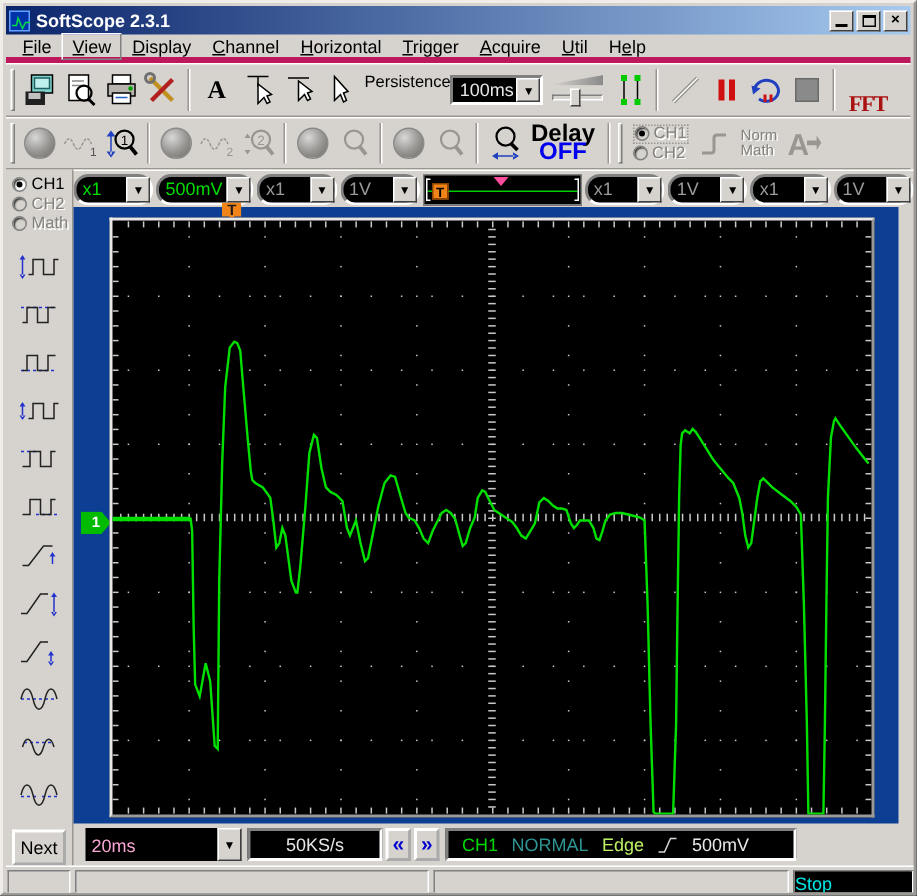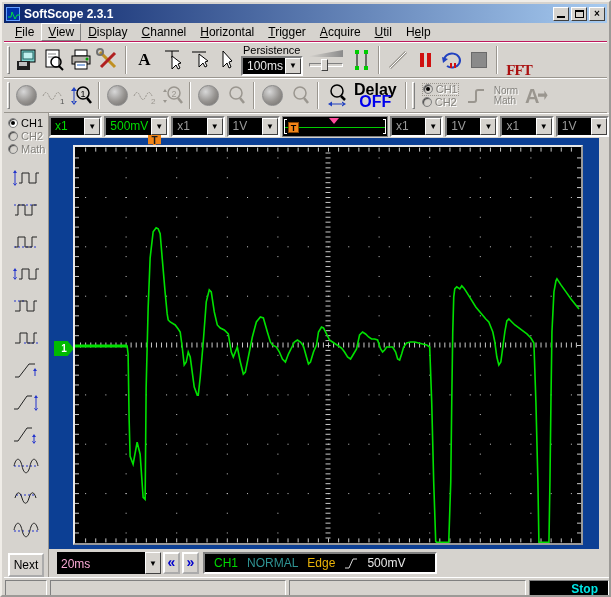--- a/index.html
+++ b/index.html
@@ -10,33 +10,33 @@
   .titlebar{position:absolute;left:2px;top:2px;width:603px;height:19px;
     background:linear-gradient(to right,#0a246a,#a6caf0);display:flex;align-items:center;padding:0 2px;}
   .title-icon{width:14px;height:14px;background:#0033aa;border:1px solid #66a0ff;margin-right:4px;flex:none;}
   .title-text{color:#fff;font-size:12px;font-weight:bold;flex:1;white-space:nowrap;}
   .tb-btn{width:16px;height:14px;background:#d6d3ce;border:1px solid;border-color:#fff #404040 #404040 #fff;
     margin-left:2px;font-size:10px;line-height:11px;text-align:center;color:#000;position:relative;flex:none;}
   .glyph-min{position:absolute;left:3px;bottom:2px;width:8px;height:2px;background:#000;}
   .glyph-max{position:absolute;left:3px;top:2px;width:9px;height:8px;border:1px solid #000;border-top:2px solid #000;}
   
   .menubar{position:absolute;left:2px;top:21px;width:603px;height:19px;display:flex;align-items:center;
-    border-bottom:1px solid #be185d;padding-left:4px;}
+    border-bottom:4px solid #be185d;padding-left:4px;}
   .menu-item{font-size:12px;padding:2px 7px;color:#000;}
   .menu-item.active{border:1px solid;border-color:#fff #808080 #808080 #fff;padding:1px 6px;}
   
   .toolbar{position:absolute;left:2px;width:603px;background:#d6d3ce;display:flex;align-items:center;
     border-top:1px solid #fff;border-bottom:1px solid #9a968f;padding-left:2px;}
   .tb1{top:40px;height:36px;}
   .tb2{top:76px;height:35px;}
   .grip{width:3px;height:80%;border:1px solid;border-color:#fff #808080 #808080 #fff;margin:0 3px 0 1px;flex:none;}
   .tsep{width:2px;height:80%;border-left:1px solid #9a968f;border-right:1px solid #fff;margin:0 4px;flex:none;}
   .tool-btn{width:27px;height:27px;display:flex;align-items:center;justify-content:center;flex:none;background:transparent;}
   .disabled-text{color:#84827d;text-shadow:1px 1px 0 #ffffff;}
-  .persist-box{display:flex;flex-direction:column;margin:0 2px;flex:none;}
+  .persist-box{display:flex;flex-direction:row;margin:0 2px;flex:none;}
   .persist-label{font-size:11px;color:#000;line-height:11px;padding-left:2px;}
   .combo{display:flex;align-items:stretch;background:#000;border:2px solid;border-color:#808080 #fff #fff #808080;height:20px;}
   .combo .val{flex:1;font-size:12px;padding:1px 3px 0 4px;white-space:nowrap;overflow:hidden;}
   .combo .drop{width:16px;background:#d6d3ce;border:1px solid;border-color:#fff #404040 #404040 #fff;
     font-size:8px;color:#000;display:flex;align-items:center;justify-content:center;flex:none;}
   .green-text{color:#00dd00;}
   .grey-text{color:#9a9a9a;}
   .white-text{color:#e8e8e8;}
   .slider{width:34px;position:relative;height:24px;margin:0 4px;flex:none;}
   .slider .wedge{position:absolute;top:2px;left:0;width:34px;height:7px;
@@ -53,21 +53,21 @@
   .radio{width:10px;height:10px;border-radius:50%;background:#fff;border:1px solid #808080;
     box-shadow:inset 1px 1px 1px #404040;margin-right:3px;position:relative;flex:none;}
   .radio.sel::after{content:"";position:absolute;left:2px;top:2px;width:4px;height:4px;border-radius:50%;background:#000;}
   .radio.dis{background:#d6d3ce;}
   .normtrig{font-size:10px;line-height:10px;margin:0 4px;text-align:left;}
   .fft{font-size:15px;font-weight:bold;color:#aa1111;font-family:"Liberation Serif",serif;letter-spacing:-1px;}
   .bigA{font-size:17px;font-weight:bold;color:#000;font-family:"Liberation Serif",serif;}
   
   .ctrl-row{position:absolute;left:47px;top:111px;width:562px;height:25px;display:flex;align-items:center;
     border-top:1px solid #fff;}
-  .ctrl-row .combo{height:21px;margin-right:2px;}
+  .ctrl-row .combo{height:21px;margin-right:2px;border-radius:10px;}
   .cw{width:66px;}
   .trigpos{position:relative;width:106px;height:21px;background:#000;border:1px solid #808080;margin-right:2px;flex:none;}
   .trigpos .gline{position:absolute;left:2px;right:2px;top:10px;height:1px;background:#00cc00;}
   .trigpos .bracketL{position:absolute;left:1px;top:2px;bottom:2px;width:3px;border-left:1px solid #fff;
     border-top:1px solid #fff;border-bottom:1px solid #fff;}
   .trigpos .bracketR{position:absolute;right:1px;top:2px;bottom:2px;width:3px;border-right:1px solid #fff;
     border-top:1px solid #fff;border-bottom:1px solid #fff;}
   .trigpos .tmark{position:absolute;left:5px;top:5px;width:11px;height:11px;background:#f08418;color:#000;
     font-size:9px;font-weight:bold;text-align:center;line-height:11px;border:1px solid #884400;}
   .trigpos .ptri{position:absolute;left:46px;top:1px;width:0;height:0;
@@ -99,26 +99,26 @@
   .tb-combo .val{flex:1;padding-left:4px;color:#f9a8d4;}
   .tb-combo .drop{width:16px;height:100%;background:#d6d3ce;border:1px solid;border-color:#fff #404040 #404040 #fff;
     font-size:8px;color:#000;display:flex;align-items:center;justify-content:center;}
   .srate{width:90px;margin-left:4px;}
   .pos{width:76px;margin-left:2px;}
   .arrow-btn{width:17px;height:22px;background:#d6d3ce;border:2px outset #fff;color:#0000cc;
     font-size:14px;font-weight:bold;text-align:center;line-height:17px;margin-left:2px;flex:none;}
   .trigstat{margin-left:4px;width:234px;justify-content:flex-start;gap:9px;padding-left:9px;}
   .ts-ch{color:#00d800;}
   .ts-mode{color:#2f9494;}
-  .ts-type{color:#eab308;}
+  .ts-type{color:#bef264;}
   .ts-level{color:#e8e8e8;}
   
   .statusbar{position:absolute;left:2px;top:575px;width:607px;height:20px;background:#d6d3ce;border-top:1px solid #fff;}
   .st-seg{position:absolute;top:2px;height:16px;border:1px solid;border-color:#808080 #fff #fff #808080;background:#d6d3ce;}
-  .st-stop{background:#000;color:#00e6e6;font-size:12px;text-align:right;padding:1px 10px 0 0;font-weight:bold;}
+  .st-stop{background:#000;color:#00e6e6;font-size:12px;padding:1px 10px 0 0;}
 </style>
 </head>
 <body>
 
 <div class="window">
 
   <div class="titlebar">
     <div class="title-icon">
       <svg width="14" height="14">
           <polyline points="1,9 4,9 5,4 8,11 10,7 13,7" fill="none" stroke="#00dd44" stroke-width="1"></polyline>
@@ -1162,20 +1162,21 @@
           <rect x="0" y="196.5" width="52" height="3" fill="#00e000"></rect>
         </svg>
     </div>
   </div>
 
   <div class="timebar">
     <div class="combo tb-combo lcd" style="border:none;padding:0;">
       <span class="val">20ms</span>
       <span class="drop">▼</span>
     </div>
+    <div class="lcd srate">50KS/s</div>
     <div class="arrow-btn">
       <span>«</span>
     </div>
     <div class="arrow-btn">
       <span>»</span>
     </div>
     <div class="lcd trigstat">
       <span class="ts-ch">CH1</span>
       <span class="ts-mode">NORMAL</span>
       <span class="ts-type">Edge</span>

